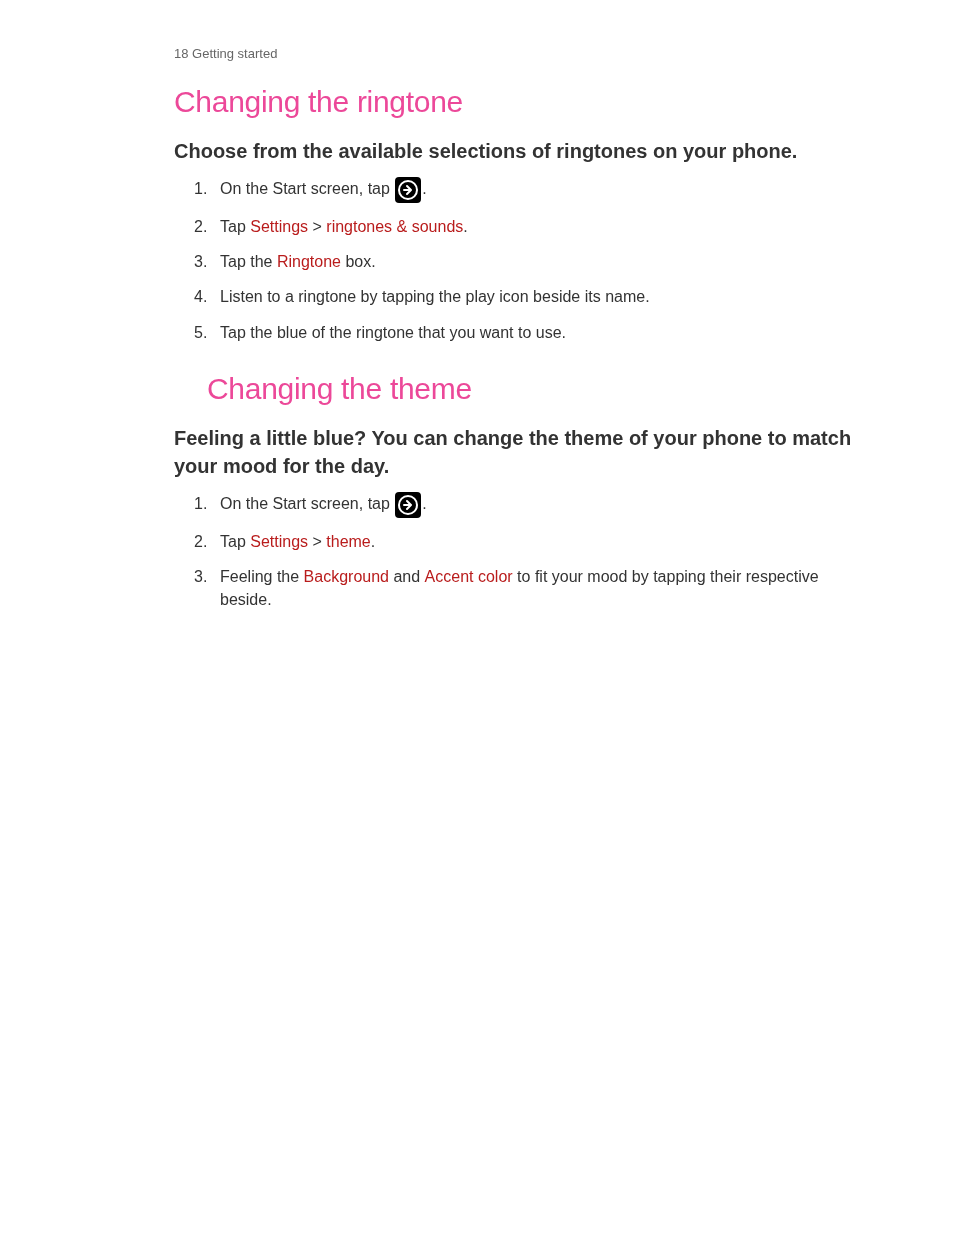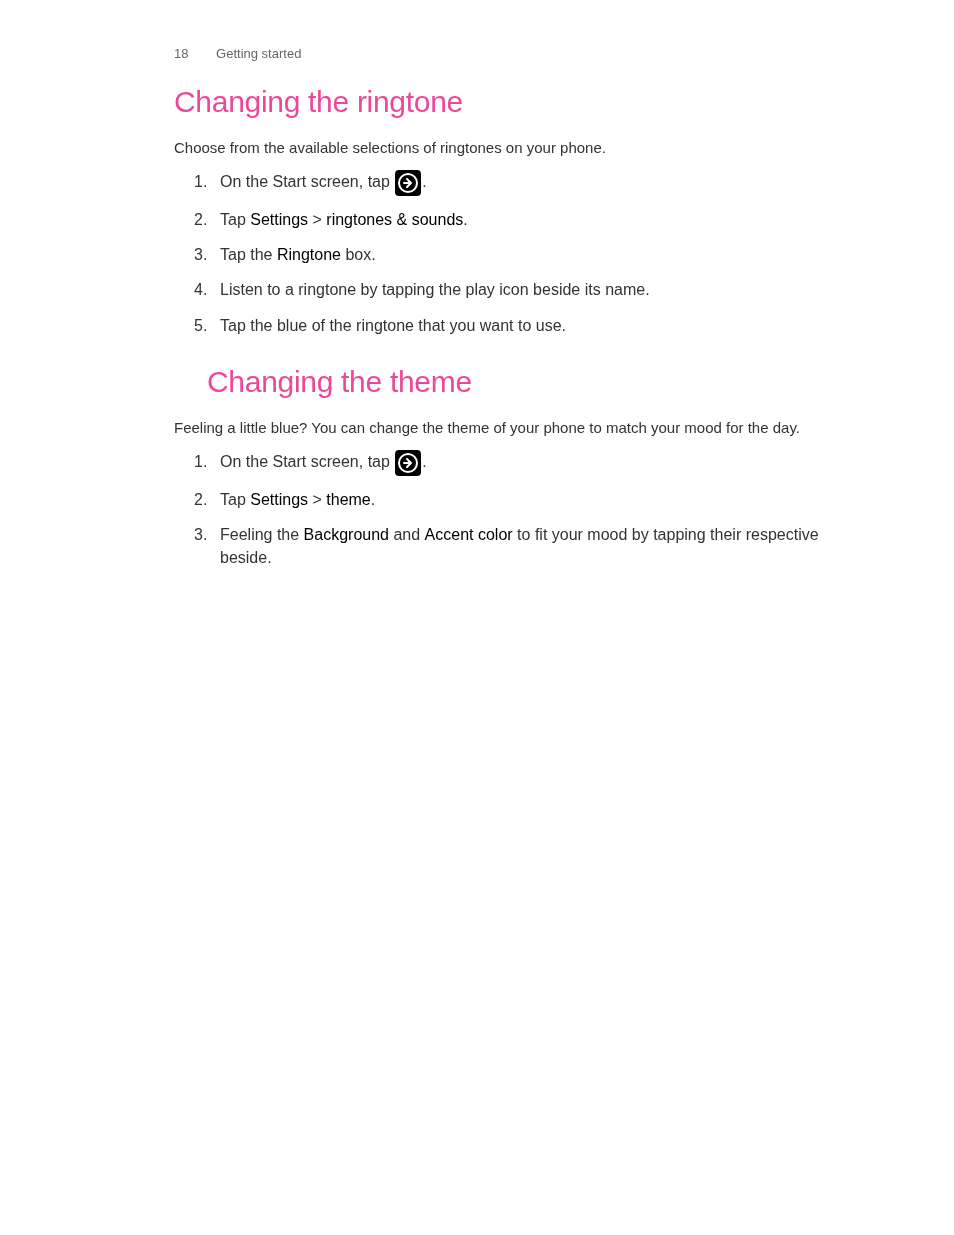--- a/index.html
+++ b/index.html
@@ -14,38 +14,38 @@
       width: 954px;
       height: 1235px;
       padding: 46px 80px 0 174px;
     }
     .header {
       font-size: 13px;
       color: #666;
       margin-bottom: 24px;
     }
     .page-num {
-      margin-right: 24px;
     }
     h1 {
       color: #ec4899;
       font-size: 30px;
       font-weight: 500;
       margin-bottom: 18px;
       letter-spacing: -0.3px;
     }
     h1.second {
       margin-top: 28px;
       margin-left: 33px;
     }
     p.intro {
-      font-size: 15px;
+      font-size: 20px;
       color: #333;
       line-height: 1.4;
       margin-bottom: 10px;
+      font-weight: bold;
     }
     ol {
       list-style: none;
       counter-reset: item;
       padding-left: 20px;
     }
     ol li {
       counter-increment: item;
       font-size: 16px;
       color: #333;
@@ -57,21 +57,21 @@
     }
     ol li::before {
       content: counter(item) ".";
       position: absolute;
       left: 0;
       font-weight: 500;
       color: #333;
     }
     .bold {
       font-weight: 500;
-      color: #000000;
+      color: #b91c1c;
     }
     .icon-arrow {
       display: inline-block;
       vertical-align: middle;
       width: 26px;
       height: 26px;
       background: #000;
       border-radius: 4px;
       position: relative;
       margin: 0 1px;

